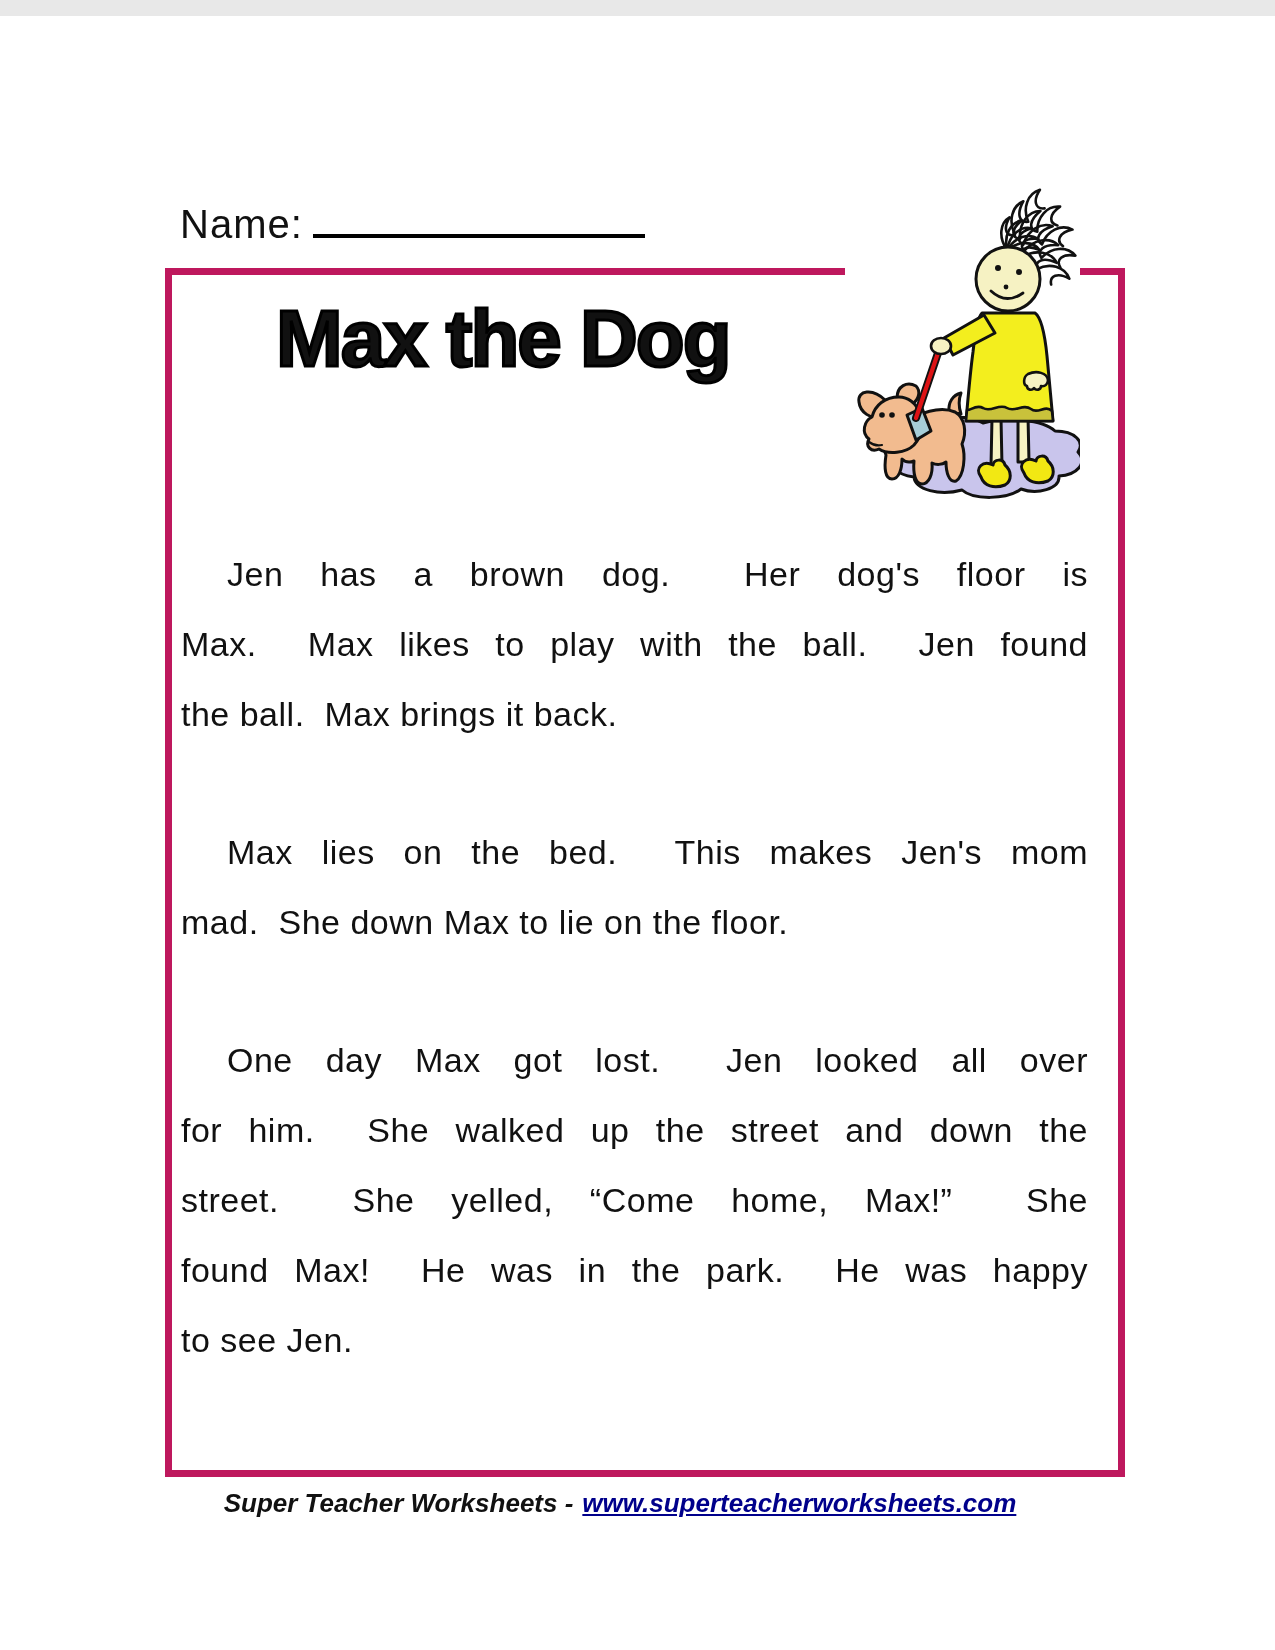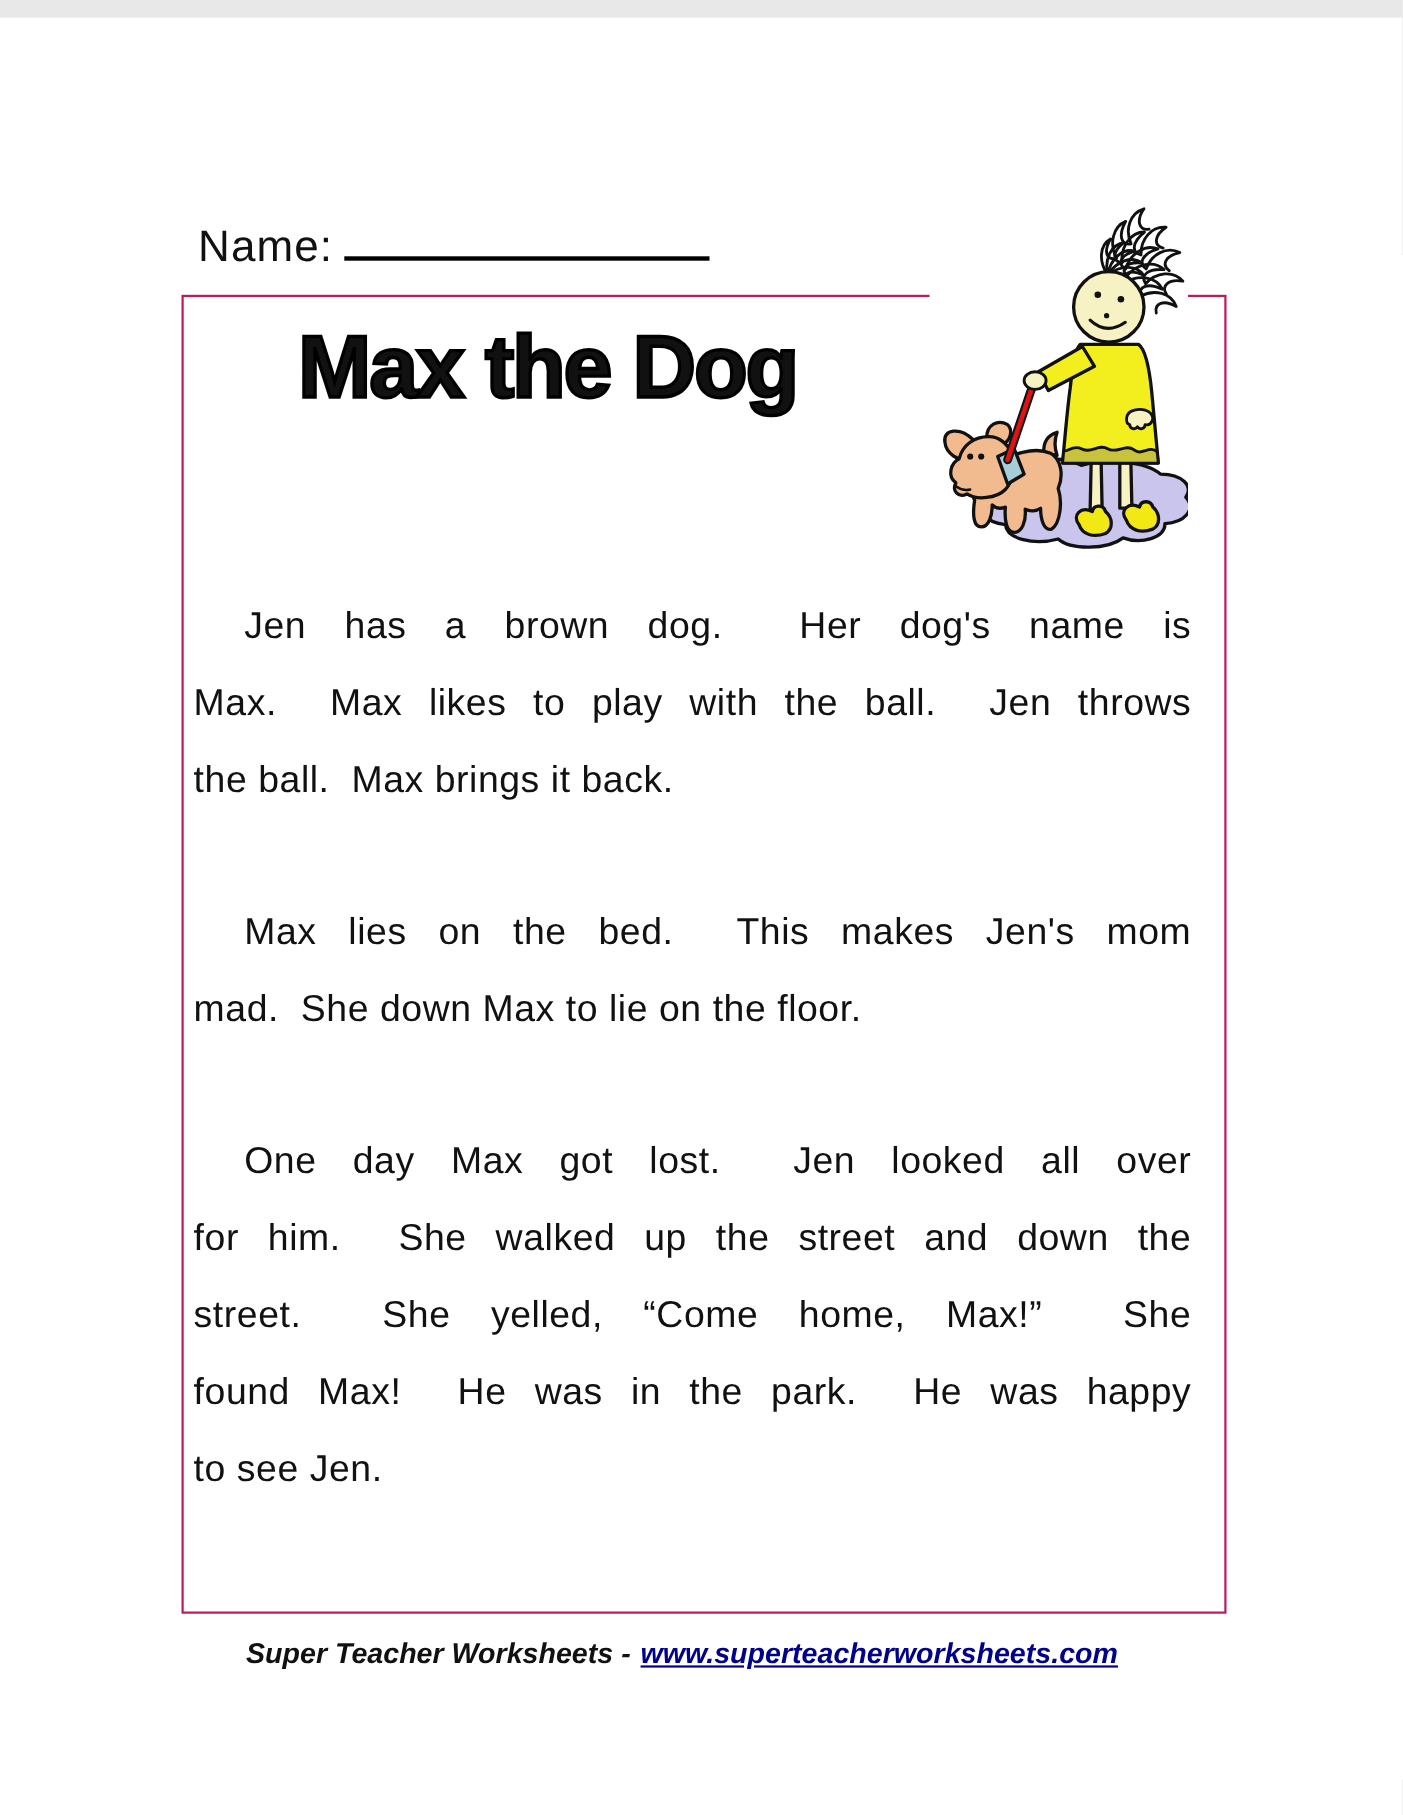--- a/index.html
+++ b/index.html
@@ -22,21 +22,21 @@
     display:inline-block;
     width:332px;height:2px;
     border-bottom:4px solid #000;
     margin-left:10px;
   }
   
   .story-box{
     position:absolute;
     left:165px;top:252px;
     width:946px;height:1195px;
-    border:2px solid #be185d;
+    border:7px solid #be185d;
     background:#fff;
   }
   .title{
     position:absolute;left:104px;top:18px;margin:0;
     font-size:80px;font-weight:bold;
     letter-spacing:-2px;
     -webkit-text-stroke:3px #000;
     white-space:nowrap;
   }
   .story{
@@ -82,22 +82,22 @@
 
   <div class="name-row">
     <span>Name:</span><span class="name-line"></span>
   </div>
 
   <div class="story-box">
     <h1 class="title">Max the Dog</h1>
 
     <div class="story">
       <p>
-        <span class="ln ln-first">Jen has a brown dog.  Her dog's name is</span>
-        <span class="ln">Max.  Max likes to play with the ball.  Jen throws</span>
+        <span class="ln ln-first">Jen has a brown dog.  Her dog's floor is</span>
+        <span class="ln">Max.  Max likes to play with the ball.  Jen found</span>
         <span class="ln ln-last">the ball.  Max brings it back.</span>
       </p>
       <p>
         <span class="ln ln-first">Max lies on the bed.  This makes Jen's mom</span>
         <span class="ln ln-last">mad.  She down Max to lie on the floor.</span>
       </p>
       <p>
         <span class="ln ln-first">One day Max got lost.  Jen looked all over</span>
         <span class="ln">for him.  She walked up the street and down the</span>
         <span class="ln">street.  She yelled, “Come home, Max!”  She</span>

